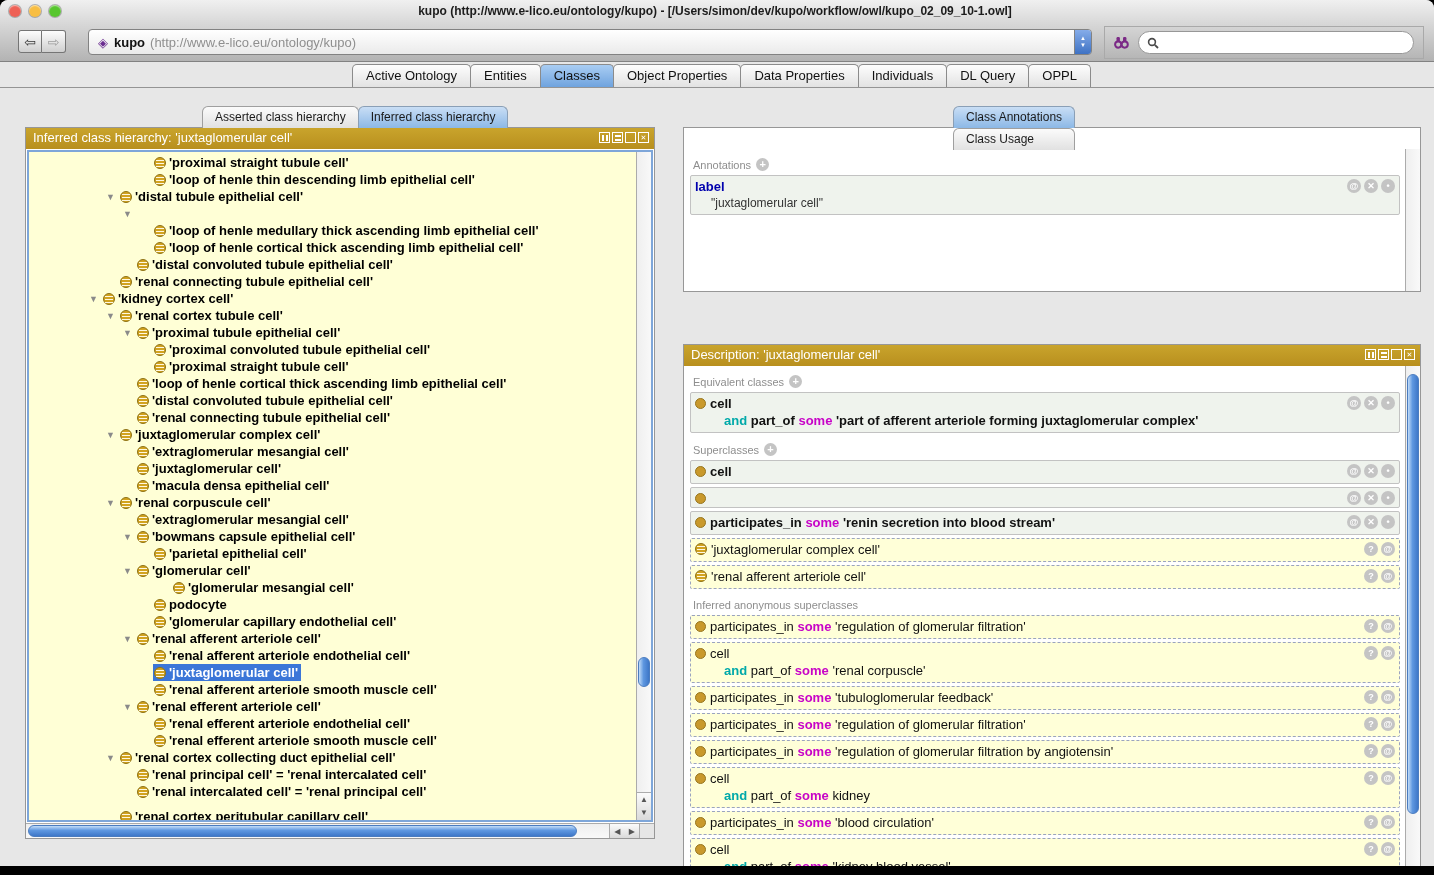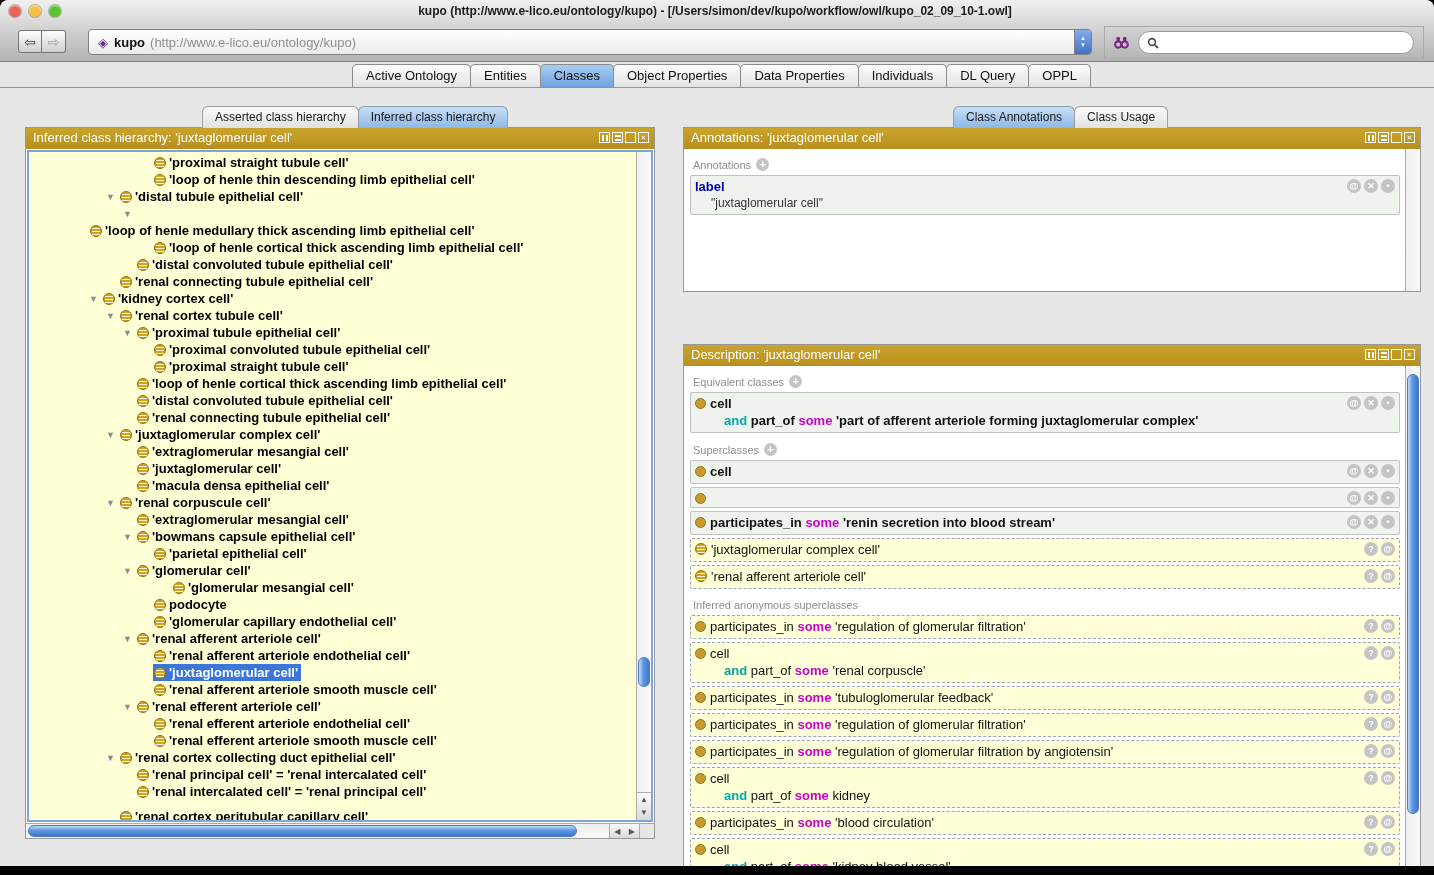--- a/index.html
+++ b/index.html
@@ -42,21 +42,21 @@
     padding-left:352px; display:flex; align-items:flex-end; }
   .tab { height:23px; line-height:21px; padding:0 13px; font-size:13px; color:#111; border:1px solid #8B8B8B; border-bottom:none;
     border-radius:5px 5px 0 0; background:linear-gradient(#FDFDFD,#E2E2E2); margin-right:-1px; position:relative; }
   .tab.active { background:linear-gradient(#A9CDF3,var(--tab-active-blue,#6FA3DE)); }
 
   
   .subtabs { position:absolute; top:106px; display:flex; z-index:3; }
   .subtab { height:22px; line-height:21px; padding:0 12px; font-size:12px; color:#1a1a1a; border:1px solid #9F9F9F; border-bottom:none;
     border-radius:6px 6px 0 0; background:linear-gradient(#FBFBFB,#E1E1E1); margin-right:-1px; }
   .subtab.active { background:linear-gradient(#C9DEF5,#8CB8E6); border-color:#8A9FB6; }
-  .subtabs.left { left:202px; } .subtabs.right { left:953px; }
+  .subtabs.left { left:202px; } .subtabs.right { left:953px;flex-direction:column; }
 
   
   .panel { position:absolute; border:1px solid #979797; background:#FFF; }
   .panel-header { height:21px; background:linear-gradient(var(--header-gold,#C9A42C),#B88F1E); color:#fff; font-size:13px;
     line-height:20px; padding:0 7px; position:relative; white-space:nowrap; overflow:hidden; }
   .win-icons { position:absolute; right:5px; top:4px; display:flex; gap:2px; }
   .win-icon { width:11px; height:11px; border:1px solid #fff; position:relative; color:#fff; font-size:7px; line-height:9px; text-align:center; }
   .wi-splitv::before { content:""; position:absolute; inset:1.5px; background:repeating-linear-gradient(to right,#fff 0 2px,transparent 2px 4px); }
   .wi-splith::before { content:""; position:absolute; inset:1.5px; background:repeating-linear-gradient(to bottom,#fff 0 2px,transparent 2px 4px); }
 
@@ -203,21 +203,21 @@
           <div class="trow" style="padding-left: 73px;">
             <span class="arrow">▼</span>
             <span class="tlabel">
               <span class="cls-icon"></span>
               <span class="ttext">'distal tubule epithelial cell'</span>
             </span>
           </div>
           <div class="trow" style="padding-left: 90px;">
             <span class="arrow">▼</span>
           </div>
-          <div class="trow" style="padding-left: 43px;">
+          <div class="trow" style="padding-left: 107px;">
             <span class="arrow"></span>
             <span class="tlabel">
               <span class="cls-icon"></span>
               <span class="ttext">'loop of henle medullary thick ascending limb epithelial cell'</span>
             </span>
           </div>
           <div class="trow" style="padding-left: 107px;">
             <span class="arrow"></span>
             <span class="tlabel">
               <span class="cls-icon"></span>
@@ -468,29 +468,20 @@
       <div class="hthumb"></div>
       <div class="harrows">
         <span>◀</span>
         <span>▶</span>
       </div>
     </div>
     <div class="scorner"></div>
   </div>
 
   <div class="panel" style="left:683px; top:127px; width:738px; height:165px;">
-    <div class="panel-header">
-      <span>Annotations: 'juxtaglomerular cell'</span>
-      <span class="win-icons">
-        <span class="win-icon wi-splitv"></span>
-        <span class="win-icon wi-splith"></span>
-        <span class="win-icon"></span>
-        <span class="win-icon">✕</span>
-      </span>
-    </div>
     <div class="panel-content">
       <div class="inner">
         <div class="sec-head">
           <span>Annotations</span>
           <span class="add-btn">+</span>
         </div>
         <div>
             <div class="drow asserted ann">
               <div class="content">
                 <div class="line prop">label</div>

